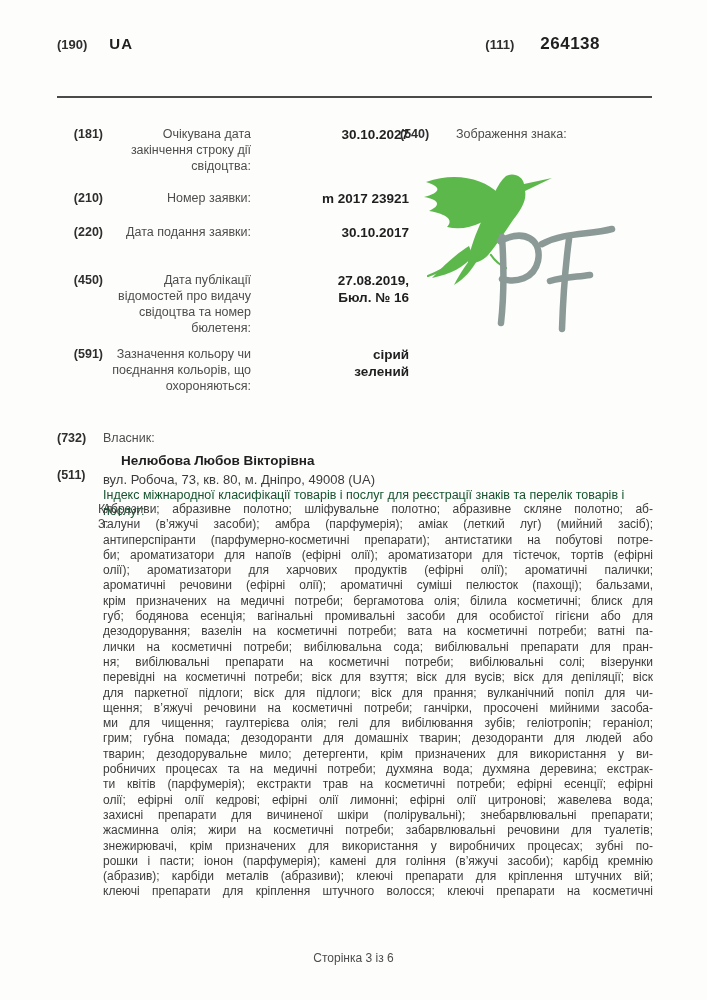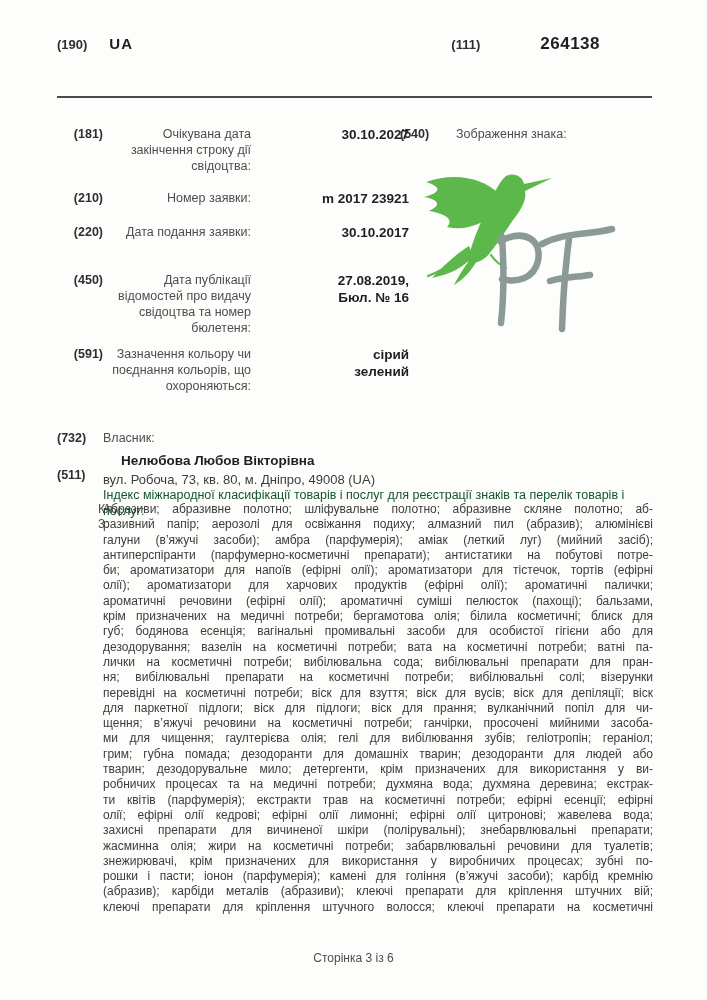--- a/index.html
+++ b/index.html
@@ -11,21 +11,21 @@
     color:#3c3c3c;
     overflow:hidden;
   }
   
   .hdr{position:absolute;top:34px;left:57px;width:595px;display:flex;justify-content:space-between;align-items:baseline;}
   .hdr-left,.hdr-right{display:flex;align-items:baseline;}
   .code{font-weight:bold;color:#2e2e2e;font-size:12.5px;}
   .hdr .code{font-weight:bold;font-size:13px;}
   .country{font-weight:bold;font-size:15px;color:#1f1f1f;margin-left:22px;letter-spacing:1px;}
   .regnum{font-weight:bold;font-size:17px;color:#1f1f1f;margin-left:26px;letter-spacing:.5px;}
-  .hdr-right{margin-right:52px;gap:34px;}
+  .hdr-right{margin-right:52px;}
   .rule{position:absolute;top:96px;left:57px;width:595px;height:2px;background:#4a4a4a;}
   
   .fields{position:absolute;top:126px;left:57px;width:352px;text-align:right;}
   .frow{display:grid;grid-template-columns:46px 162px auto;font-size:12.5px;line-height:16px;}
   .frow .label{color:#4d4d4d;padding-right:14px;}
   .frow .value{font-weight:bold;color:#1f1f1f;font-size:13.5px;line-height:17px;white-space:pre-line;}
   .mb16{margin-bottom:16px;}.mb17{margin-bottom:17px;}.mb31{margin-bottom:31px;}.mb10{margin-bottom:10px;}
   
   .mark{position:absolute;top:126px;left:400px;width:280px;}
   .mark .mrow{display:grid;grid-template-columns:56px auto;font-size:12.5px;line-height:16px;}
@@ -146,21 +146,20 @@
     <div class="crow">
       <span class="code">(511)</span>
       <span class="label">Індекс міжнародної класифікації товарів і послуг для реєстрації знаків та перелік товарів і послуг:</span>
     </div>
   </div>
 
   <div class="kl3">
     <span class="kl3-label">Кл. 3:</span>
     <div class="kl3-lines">
         <div class="kl3-line">Абразиви; абразивне полотно; шліфувальне полотно; абразивне скляне полотно; аб-</div>
-        <div class="kl3-line">разивний папір; аерозолі для освіжання подиху; алмазний пил (абразив); алюмінієві</div>
         <div class="kl3-line">галуни (в’яжучі засоби); амбра (парфумерія); аміак (леткий луг) (мийний засіб);</div>
         <div class="kl3-line">антиперспіранти (парфумерно-косметичні препарати); антистатики на побутові потре-</div>
         <div class="kl3-line">би; ароматизатори для напоїв (ефірні олії); ароматизатори для тістечок, тортів (ефірні</div>
         <div class="kl3-line">олії); ароматизатори для харчових продуктів (ефірні олії); ароматичні палички;</div>
         <div class="kl3-line">ароматичні речовини (ефірні олії); ароматичні суміші пелюсток (пахощі); бальзами,</div>
         <div class="kl3-line">крім призначених на медичні потреби; бергамотова олія; білила косметичні; блиск для</div>
         <div class="kl3-line">губ; бодянова есенція; вагінальні промивальні засоби для особистої гігієни або для</div>
         <div class="kl3-line">дезодорування; вазелін на косметичні потреби; вата на косметичні потреби; ватні па-</div>
         <div class="kl3-line">лички на косметичні потреби; вибілювальна сода; вибілювальні препарати для пран-</div>
         <div class="kl3-line">ня; вибілювальні препарати на косметичні потреби; вибілювальні солі; візерунки</div>

